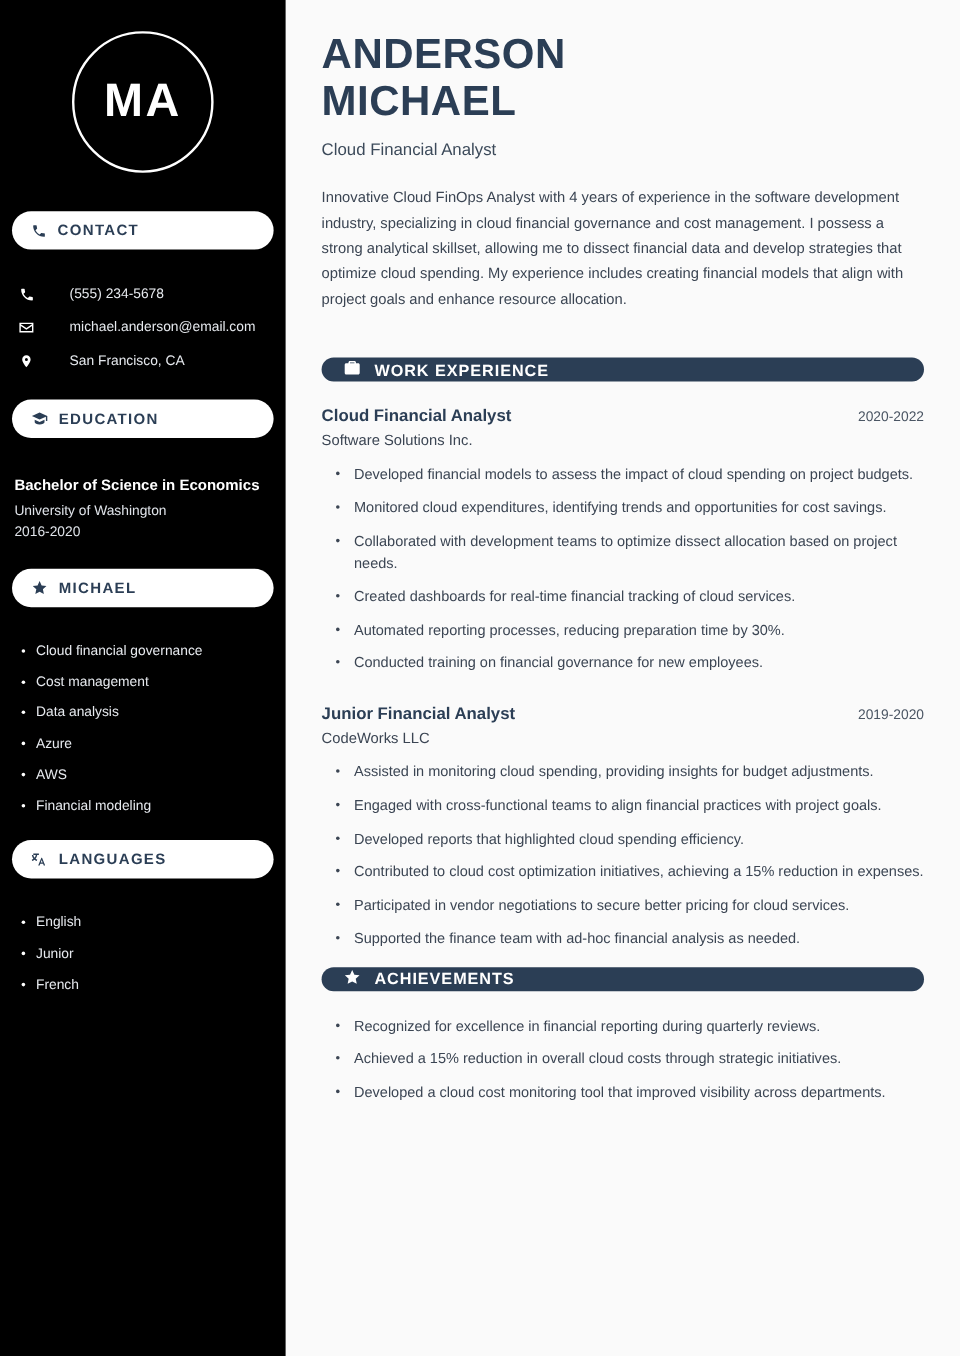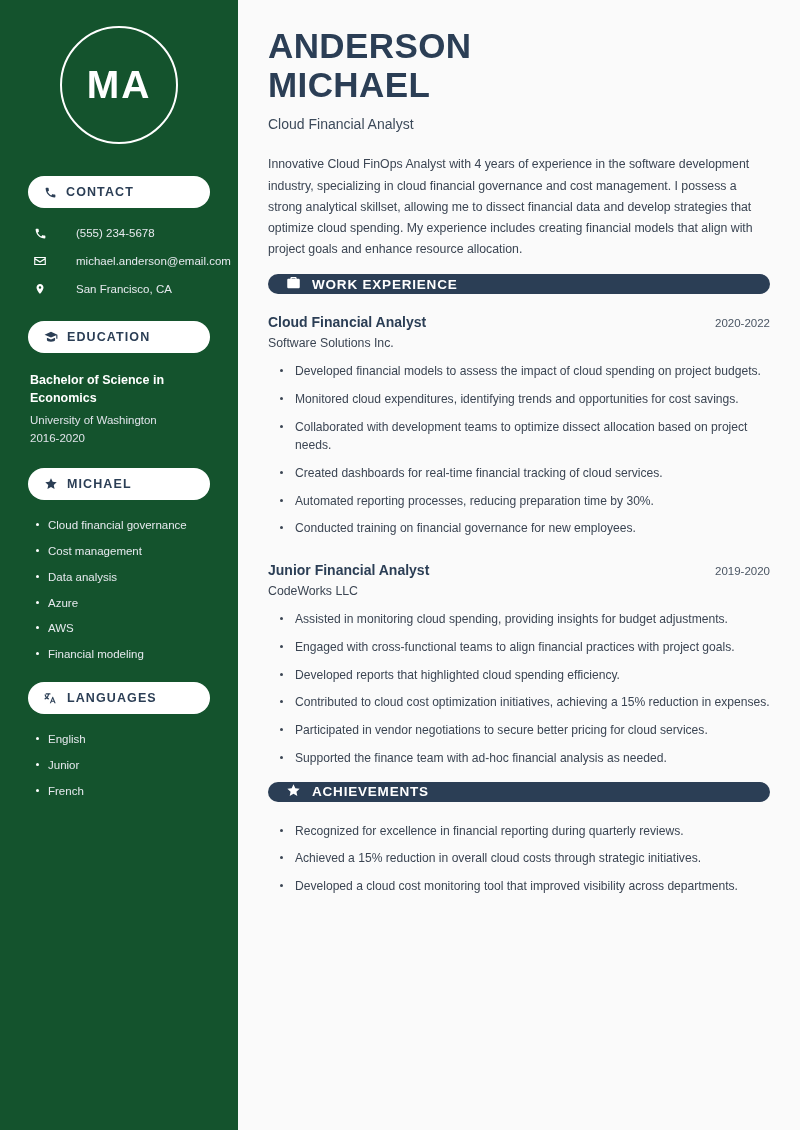--- a/index.html
+++ b/index.html
@@ -15,23 +15,23 @@
     height: 1130px;
     background: #fafafa;
     display: flex;
     overflow: hidden;
   }
 
   
   .sidebar {
     width: 238px;
     flex: 0 0 238px;
-    background: #14532d;
+    background: #000000;
     color: #ffffff;
-    padding: 0 28px;
+    padding: 0 10px;
     position: relative;
   }
   .avatar-wrap {
     display: flex;
     justify-content: center;
     margin-top: 26px;
     margin-bottom: 32px;
   }
   .avatar {
     width: 118px;
@@ -52,21 +52,21 @@
     color: #2b3e55;
     border-radius: 20px;
     height: 32px;
     display: flex;
     align-items: center;
     gap: 9px;
     padding: 0 16px;
     font-size: 12.5px;
     font-weight: bold;
     letter-spacing: 1.1px;
-    margin-bottom: 18px;
+    margin-bottom: 30px;
   }
   .side-head svg { display: block; }
 
   .contact-row {
     display: flex;
     align-items: center;
     gap: 28px;
     font-size: 11.5px;
     color: #e6e9ee;
     margin: 0 0 13px 4px;
@@ -133,21 +133,21 @@
   .role {
     font-size: 14px;
     color: #3c4a5a;
     margin-top: 12px;
     margin-bottom: 22px;
   }
   .summary {
     font-size: 12.3px;
     color: #3b4553;
     line-height: 1.72;
-    margin-bottom: 14px;
+    margin-bottom: 38px;
   }
 
   .sec-bar {
     background: #2b3e55;
     color: #ffffff;
     border-radius: 20px;
     height: 18px;
     display: flex;
     align-items: center;
     gap: 11px;

